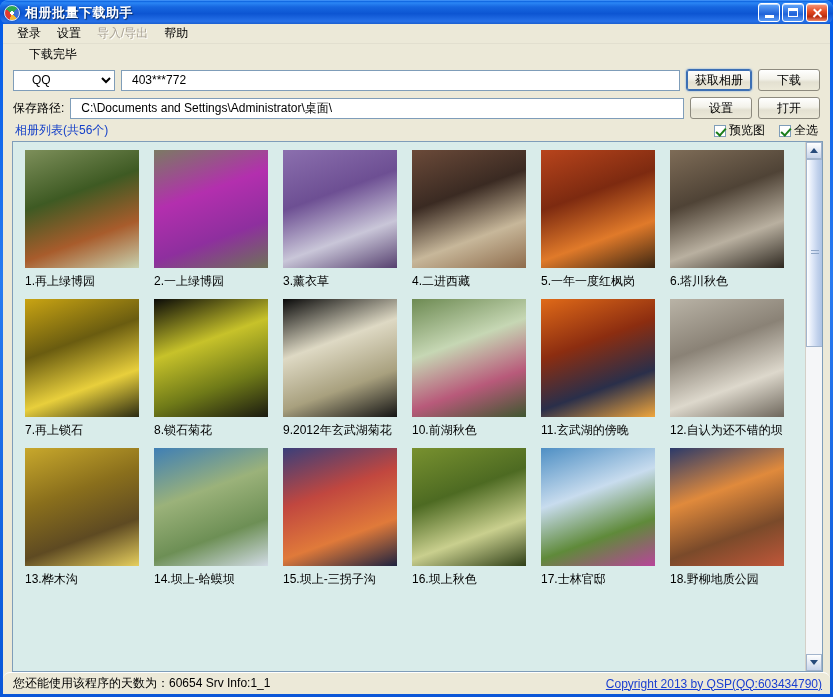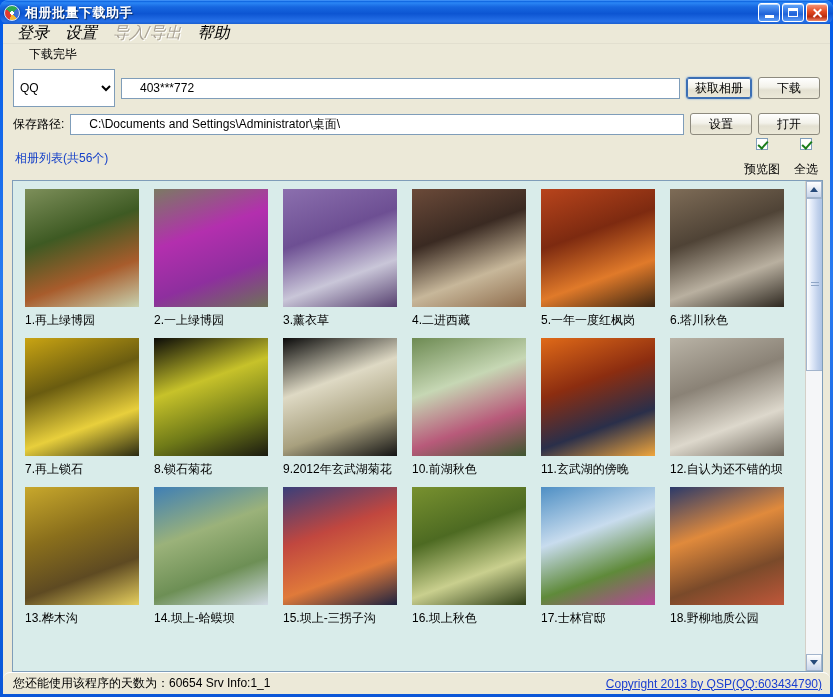--- a/index.html
+++ b/index.html
@@ -74,53 +74,52 @@
     background: #ece9d8;
     display: flex; flex-direction: column;
     overflow: hidden;
   }
 
   .menubar {
     height: 20px;
     background: #ece9d8;
     display: flex; align-items: center;
     padding-left: 6px;
-    font-size: 16px;
+    font-size: 12px;
     border-bottom: 1px solid #e2dfcf;
-    font-style: italic;
   }
   .menu-item { padding: 2px 8px; color: #000; cursor: default; white-space: nowrap; }
   .menu-item.disabled { color: #a9a295; text-shadow: 1px 1px 0 #fff; }
 
   .statusrow {
     height: 21px;
     background: #ece9d8;
     display: flex; align-items: center;
     font-size: 12px;
     padding-left: 26px;
     color: #000;
   }
 
   .toolarea { background: #ece9d8; padding: 4px 10px 2px 10px; }
   .row1, .row2 { display: flex; align-items: center; gap: 6px; }
   .row1 { margin-bottom: 6px; }
 
   select.combo {
-    width: 102px; height: 38px;
+    width: 102px; height: 21px;
     font-family: "Liberation Sans", sans-serif; font-size: 12px;
     border: 1px solid #7f9db9;
     background: #fff;
-    padding-left: 2px;
+    padding-left: 14px;
   }
   .txtbox {
     height: 21px; flex: 1;
     border: 1px solid #7f9db9;
     background: #fff;
     font-family: "Liberation Sans", sans-serif; font-size: 12px;
-    padding: 0 18px;
+    padding: 0 10px;
     color: #000;
     outline: none;
   }
   .lbl { font-size: 12px; color: #000; white-space: nowrap; }
 
   .xbtn {
     height: 22px; min-width: 62px;
     background: linear-gradient(to bottom, #ffffff 0%, #f3f2ea 45%, #e3e0d1 60%, #ece9d8 100%);
     border: 1px solid #8d8a7e;
     border-radius: 3px;
@@ -130,21 +129,21 @@
   }
   .xbtn.focused { border: 1px solid #3c6fb4; box-shadow: 0 0 0 1px #3c6fb4 inset, 0 0 2px #6b9fe0; }
 
   .listheader {
     display: flex; align-items: center;
     padding: 1px 12px 2px 12px;
     font-size: 12px;
   }
   .listheader .caption { color: #1641c8; }
   .listheader .checks { margin-left: auto; display: flex; gap: 14px; align-items: center; }
-  .chk { display: flex; align-items: center; gap: 11px; font-size: 12px; color: #000; cursor: default; flex-direction: column; }
+  .chk { display: flex; align-items: center; gap: 3px; font-size: 12px; color: #000; cursor: default; }
   .chkbox {
     width: 12px; height: 12px;
     border: 1px solid #7f9db9;
     background: #fff;
     position: relative;
     display: inline-block;
   }
   .chkbox.checked:after {
     content: "";
     position: absolute; left: 3px; top: 0px;

